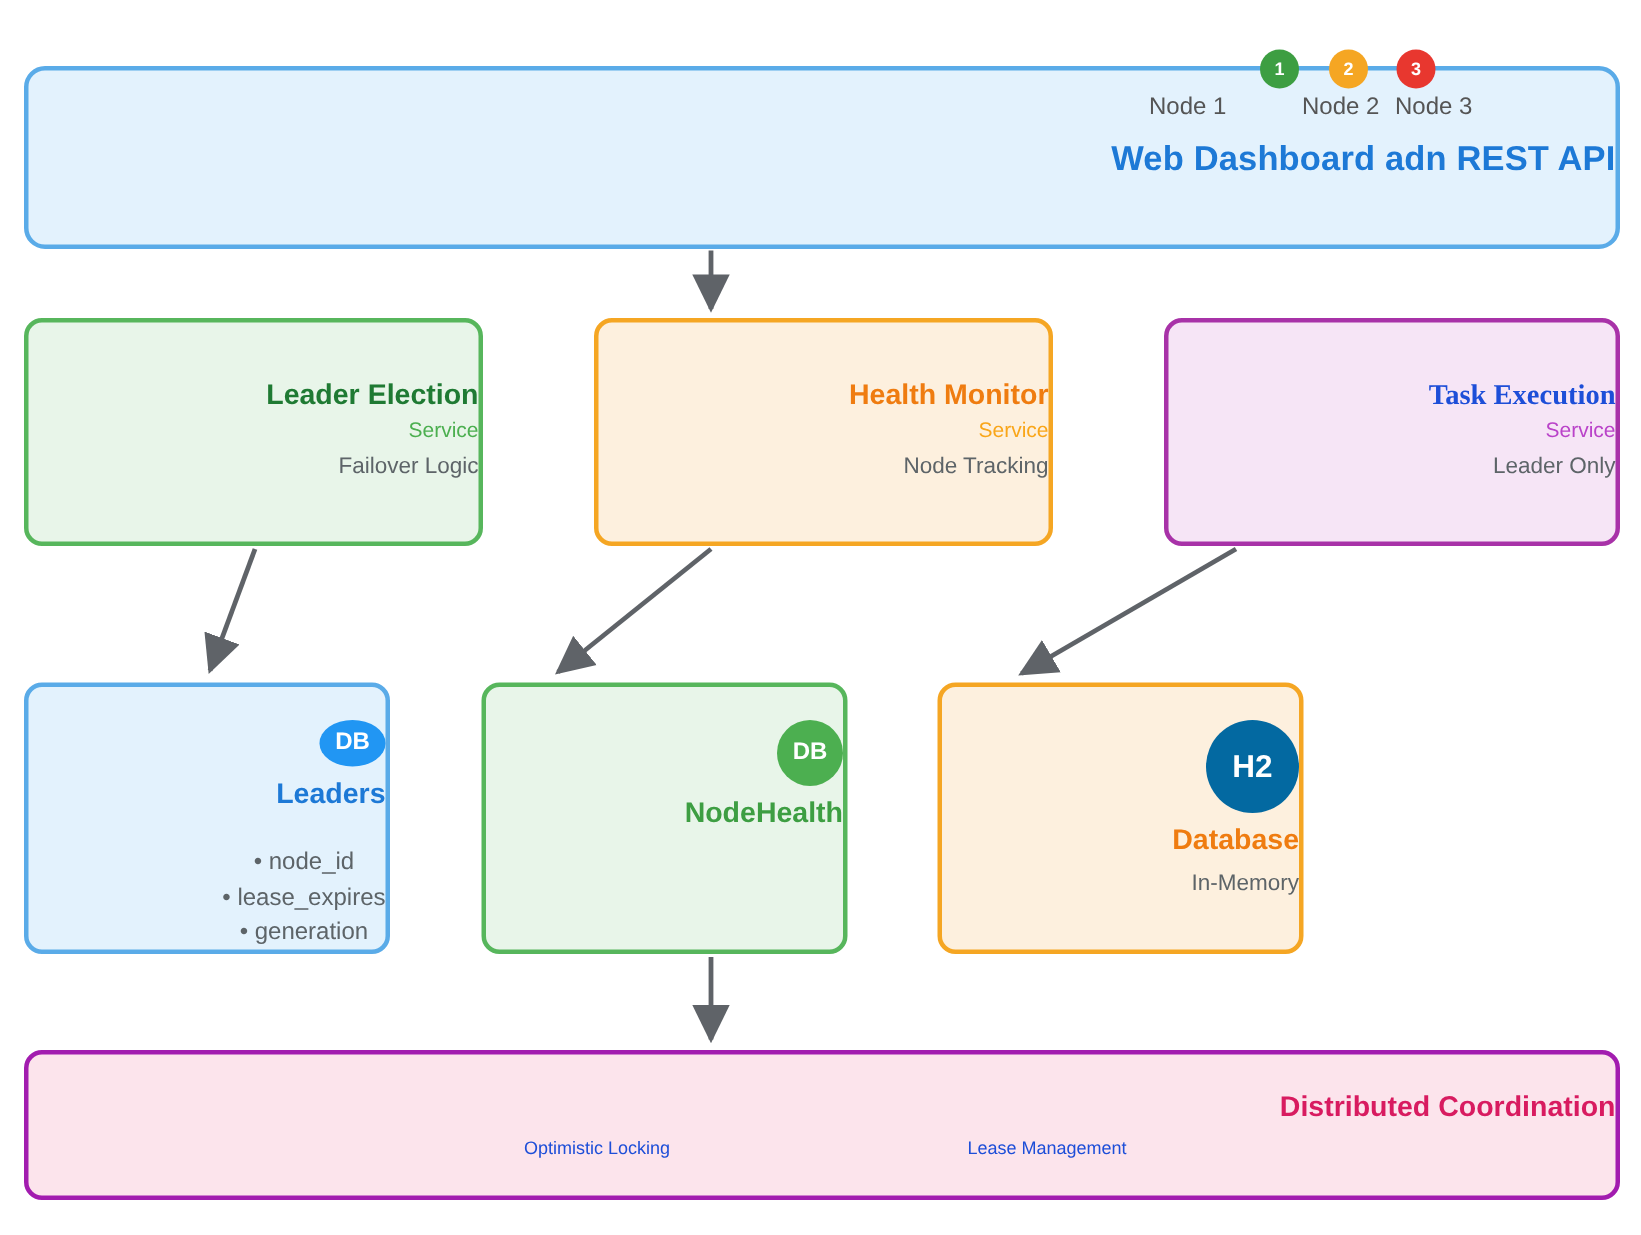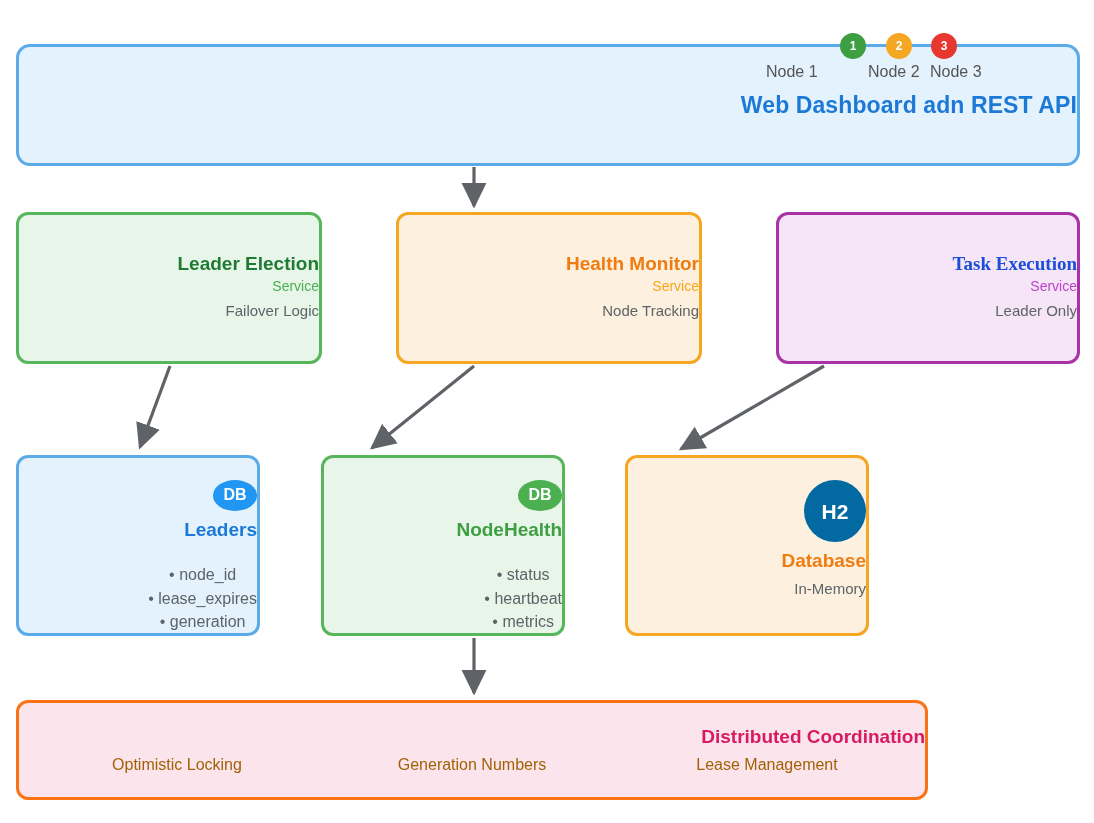--- a/index.html
+++ b/index.html
@@ -170,42 +170,42 @@
   .ent-note {
     margin-top: 7px;
     font-size: 15px;
     color: #5d6468;
   }
 
   
   #coord-bar {
     left: 16px;
     top: 700px;
-    width: 912px;
+    width: 1064px;
     height: 100px;
     background: #fce4ec;
-    border: 3px solid #f97316;
+    border: 3px solid #a21caf;
     border-radius: 12px;
     justify-content: center;
   }
   #coord-title {
     font-size: 19px;
     font-weight: bold;
     color: #d81b60;
     margin-bottom: 8px;
   }
   #coord-subrow {
     display: flex;
     align-items: center;
     justify-content: center;
     width: 100%;
   }
   .coord-sub {
-    font-size: 16px;
-    color: #a16207;
+    font-size: 12px;
+    color: #1d4ed8;
     white-space: nowrap;
   }
   #coord-sub-0 { width: 300px; text-align: center; }
   #coord-sub-1 { width: 290px; text-align: center; }
   #coord-sub-2 { width: 300px; text-align: center; }
 
   #arrows {
     position: absolute;
     left: 0;
     top: 0;
@@ -273,35 +273,29 @@
     <div class="ent-fields">
       <div>• node_id</div>
       <div>• lease_expires</div>
       <div>• generation</div>
     </div>
   </div>
 
   <div class="box entity-box" id="ent-nodehealth">
     <div class="db-circle">DB</div>
     <div class="ent-title">NodeHealth</div>
-    <div class="ent-fields">
-      <div>• status</div>
-      <div>• heartbeat</div>
-      <div>• metrics</div>
-    </div>
   </div>
 
   <div class="box entity-box" id="ent-database">
     <div class="h2-circle">H2</div>
     <div class="ent-title">Database</div>
     <div class="ent-note">In-Memory</div>
   </div>
 
   <div class="box" id="coord-bar">
     <div id="coord-title">Distributed Coordination</div>
     <div id="coord-subrow">
       <div class="coord-sub" id="coord-sub-0">Optimistic Locking</div>
-      <div class="coord-sub" id="coord-sub-1">Generation Numbers</div>
       <div class="coord-sub" id="coord-sub-2">Lease Management</div>
     </div>
   </div>
 
 </div>
 
 </body></html>

